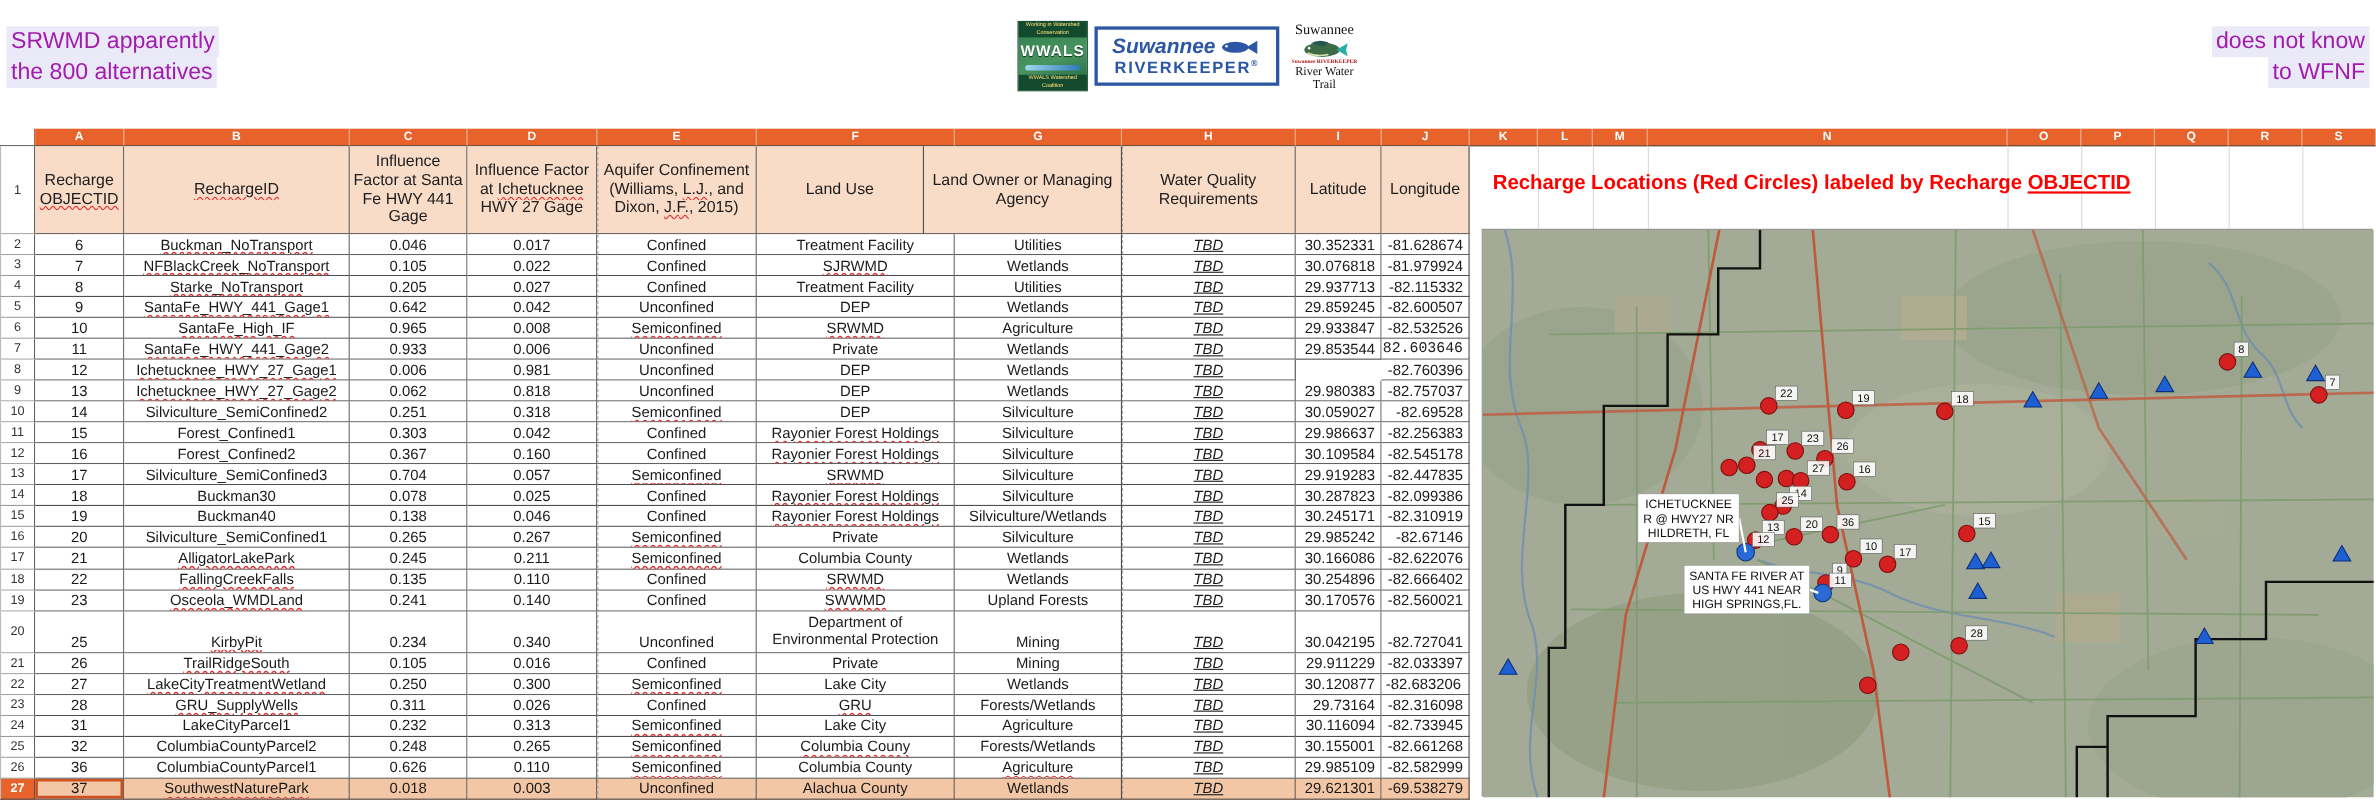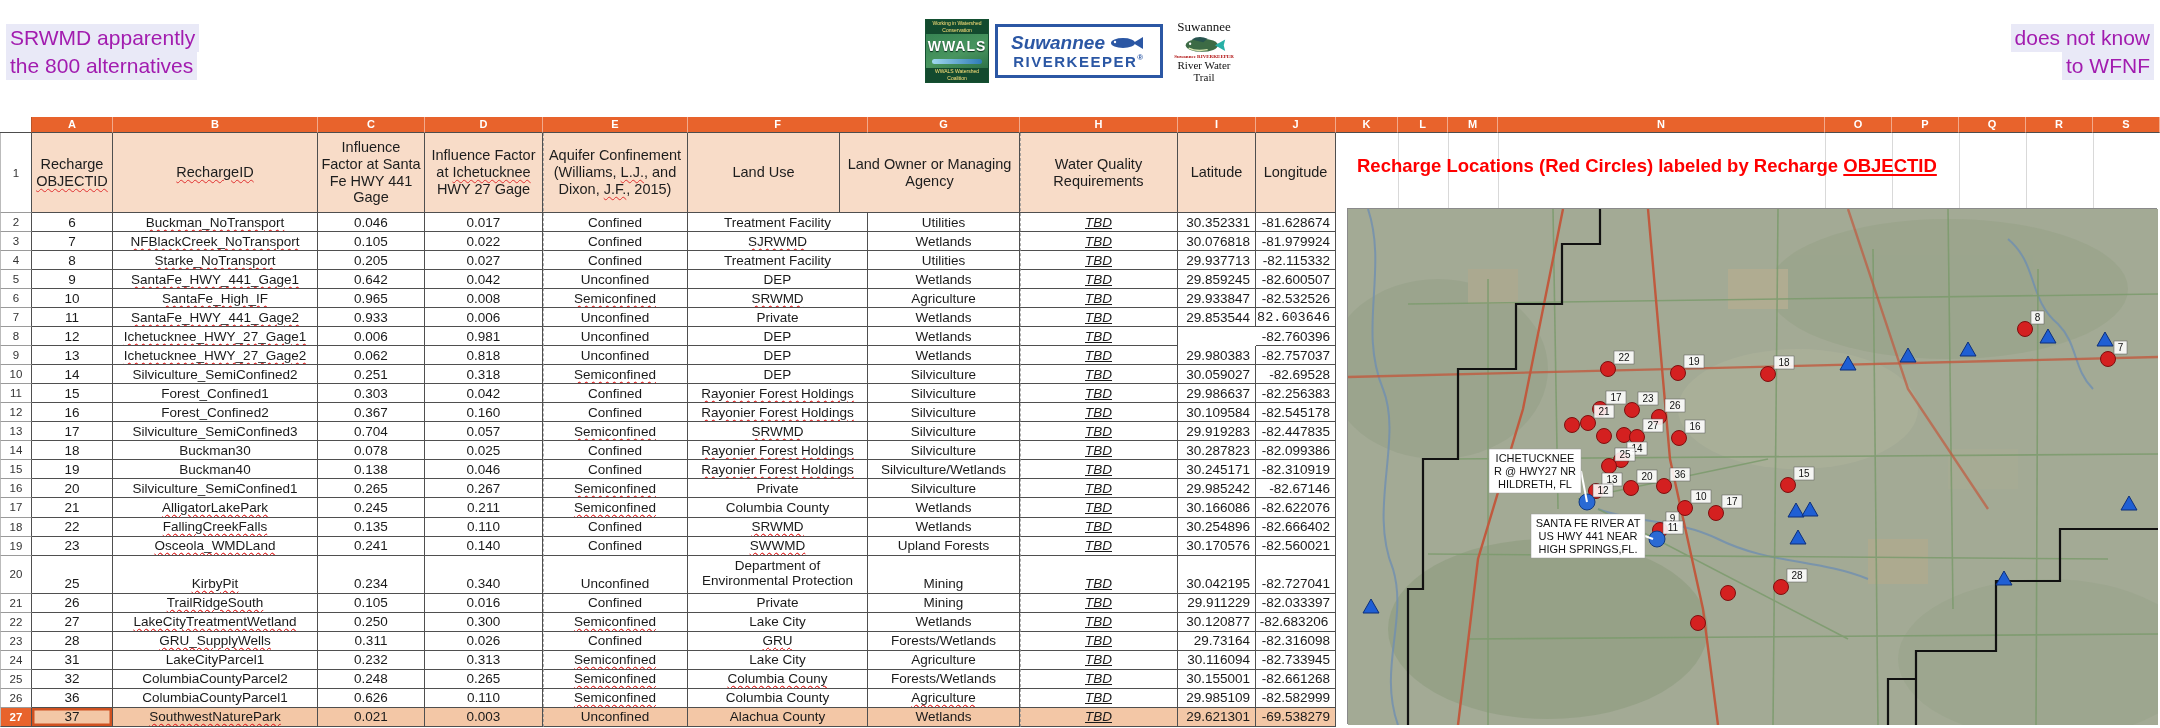--- a/index.html
+++ b/index.html
@@ -999,21 +999,21 @@
     </div>
     <div class="row sel" style="height: 19.04px;">
       <div class="numcell">27</div>
       <div class="cell active-cell" style="width: 81px;">
         <span>37</span>
       </div>
       <div class="cell sq " style="width: 205px;">
         <span class="sq">SouthwestNaturePark</span>
       </div>
       <div class="cell" style="width: 107px;">
-        <span>0.021</span>
+        <span>0.018</span>
       </div>
       <div class="cell" style="width: 118px;">
         <span>0.003</span>
       </div>
       <div class="cell" style="width: 145px;">
         <span>Unconfined</span>
       </div>
       <div class="cell" style="width: 180px;">
         <span>Alachua County</span>
       </div>

